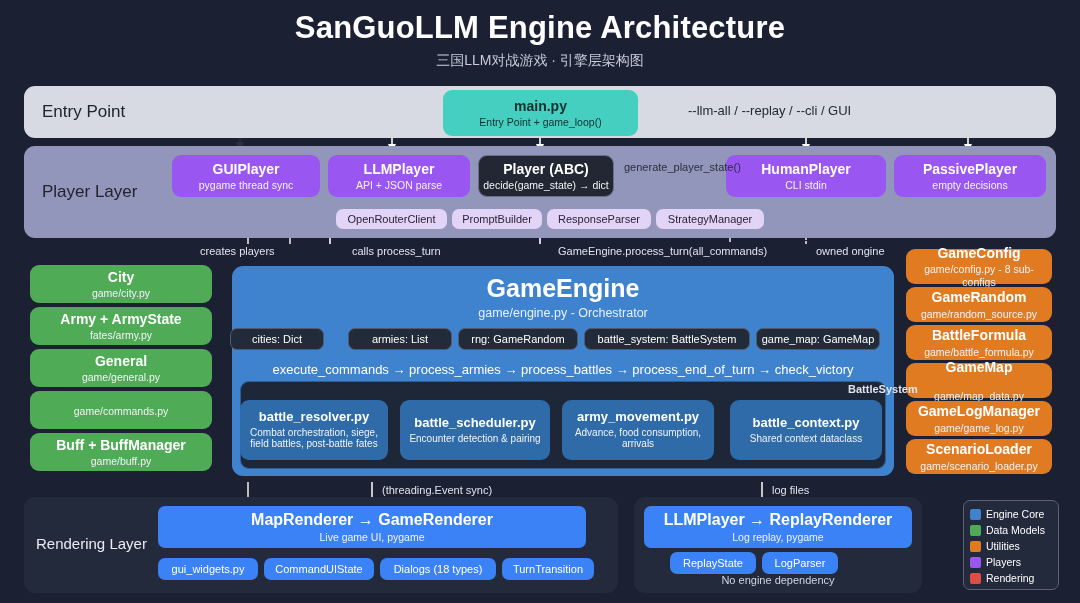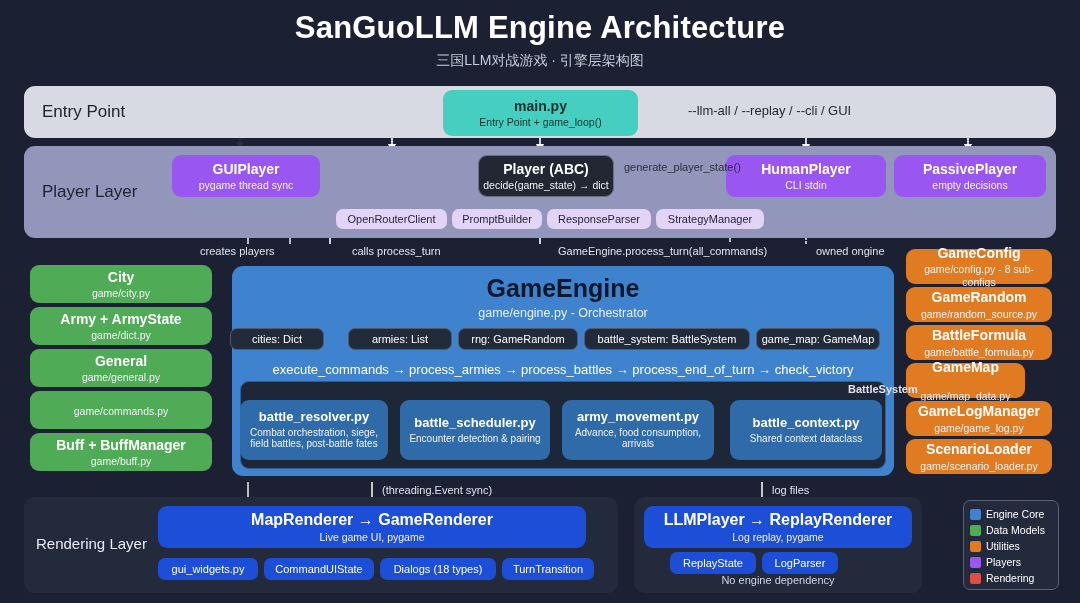--- a/index.html
+++ b/index.html
@@ -48,21 +48,21 @@
   }
 
   
   .c-teal   { background: #45cfc0; }
   .c-teal .t1, .c-teal .t2 { color: #15302e; }
   .c-purple { background: #9a56f0; }
   .c-dark   { background: #222733; border: 1.5px solid #6a7186; }
   .c-lilac  { background: #e2d4f7; color: #2a2238; }
   .c-green  { background: #50ab56; }
   .c-orange { background: #e07b22; }
-  .c-red    { background: #1d4ed8; }
+  .c-red    { background: #3b82f6; border-radius: 7px; }
   .c-navchip{ background: #222b3a; border: 1px solid #51596b; }
 
   
   #entry-panel { left: 24px; top: 86px; width: 1032px; height: 52px; background: #d7dae2; }
   #entry-label { left: 42px; top: 102px; }
   #entry-cli {
     position: absolute; left: 688px; top: 103px; font-size: 13px; color: #242935;
   }
 
   
@@ -70,21 +70,21 @@
   #player-label { left: 42px; top: 182px; }
 
   
   #core-panel { left: 24px; top: 244px; width: 1032px; height: 238px; background: #1b2133; }
   #engine-box {
     position: absolute; left: 232px; top: 266px; width: 662px; height: 210px;
     background: #3f83cf; border-radius: 11px;
   }
   #engine-title {
     position: absolute; left: 0; top: 8px; width: 662px; text-align: center;
-    font-size: 25px; font-weight: bold; color: #0f172a;
+    font-size: 25px; font-weight: bold; color: #ffffff;
   }
   #engine-sub {
     position: absolute; left: 0; top: 40px; width: 662px; text-align: center;
     font-size: 12.5px; color: #eaf1fa;
   }
   #engine-flow {
     position: absolute; left: 0; top: 96px; width: 662px; text-align: center;
     font-size: 13px; color: #ffffff;
   }
   #battlesystem-box {
@@ -215,20 +215,24 @@
   </div>
   <div id="entry-cli">--llm-all / --replay / --cli / GUI</div>
 
   <div class="panel" id="player-panel"></div>
   <div class="panel-label" id="player-label">Player Layer</div>
 
   <div class="node c-purple" style="left:172px; top:155px; width:148px; height:42px;">
     <div class="t1">GUIPlayer</div>
     <div class="t2">pygame thread sync</div>
   </div>
+  <div class="node c-purple" style="left:328px; top:155px; width:142px; height:42px;">
+    <div class="t1">LLMPlayer</div>
+    <div class="t2">API + JSON parse</div>
+  </div>
   <div class="node c-dark" style="left:478px; top:155px; width:136px; height:42px;">
     <div class="t1">Player (ABC)</div>
     <div class="t2">decide(game_state) → dict</div>
   </div>
   <div class="node c-purple" style="left:726px; top:155px; width:160px; height:42px;">
     <div class="t1">HumanPlayer</div>
     <div class="t2">CLI stdin</div>
   </div>
   <div class="node c-purple" style="left:894px; top:155px; width:152px; height:42px;">
     <div class="t1">PassivePlayer</div>
@@ -248,21 +252,21 @@
   <div class="anno" style="left:352px; top:245px;">calls process_turn</div>
   <div class="anno" style="left:558px; top:245px;">GameEngine.process_turn(all_commands)</div>
   <div class="anno" style="left:816px; top:245px;">owned ongine</div>
 
   <div class="node c-green" style="left:30px; top:265px; width:182px; height:38px;">
     <div class="t1">City</div>
     <div class="t2">game/city.py</div>
   </div>
   <div class="node c-green" style="left:30px; top:307px; width:182px; height:38px;">
     <div class="t1">Army + ArmyState</div>
-    <div class="t2">game/dict.py</div>
+    <div class="t2">fates/army.py</div>
   </div>
   <div class="node c-green" style="left:30px; top:349px; width:182px; height:38px;">
     <div class="t1">General</div>
     <div class="t2">game/general.py</div>
   </div>
   <div class="node c-green" style="left:30px; top:391px; width:182px; height:38px;">
     <div class="t2">game/commands.py</div>
   </div>
   <div class="node c-green" style="left:30px; top:433px; width:182px; height:38px;">
     <div class="t1">Buff + BuffManager</div>
@@ -274,21 +278,21 @@
     <div class="t2">game/config.py - 8 sub-configs</div>
   </div>
   <div class="node c-orange" style="left:906px; top:287px; width:146px; height:35px;">
     <div class="t1">GameRandom</div>
     <div class="t2">game/random_source.py</div>
   </div>
   <div class="node c-orange" style="left:906px; top:325px; width:146px; height:35px;">
     <div class="t1">BattleFormula</div>
     <div class="t2">game/battle_formula.py</div>
   </div>
-  <div class="node c-orange" style="left:906px; top:363px; width:119px; height:35px;gap:12px;">
+  <div class="node c-orange" style="left:906px; top:363px; width:146px; height:35px;gap:12px;">
     <div class="t1">GameMap</div>
     <div class="t2">game/map_data.py</div>
   </div>
   <div class="node c-orange" style="left:906px; top:401px; width:146px; height:35px;">
     <div class="t1">GameLogManager</div>
     <div class="t2">game/game_log.py</div>
   </div>
   <div class="node c-orange" style="left:906px; top:439px; width:146px; height:35px;">
     <div class="t1">ScenarioLoader</div>
     <div class="t2">game/scenario_loader.py</div>

